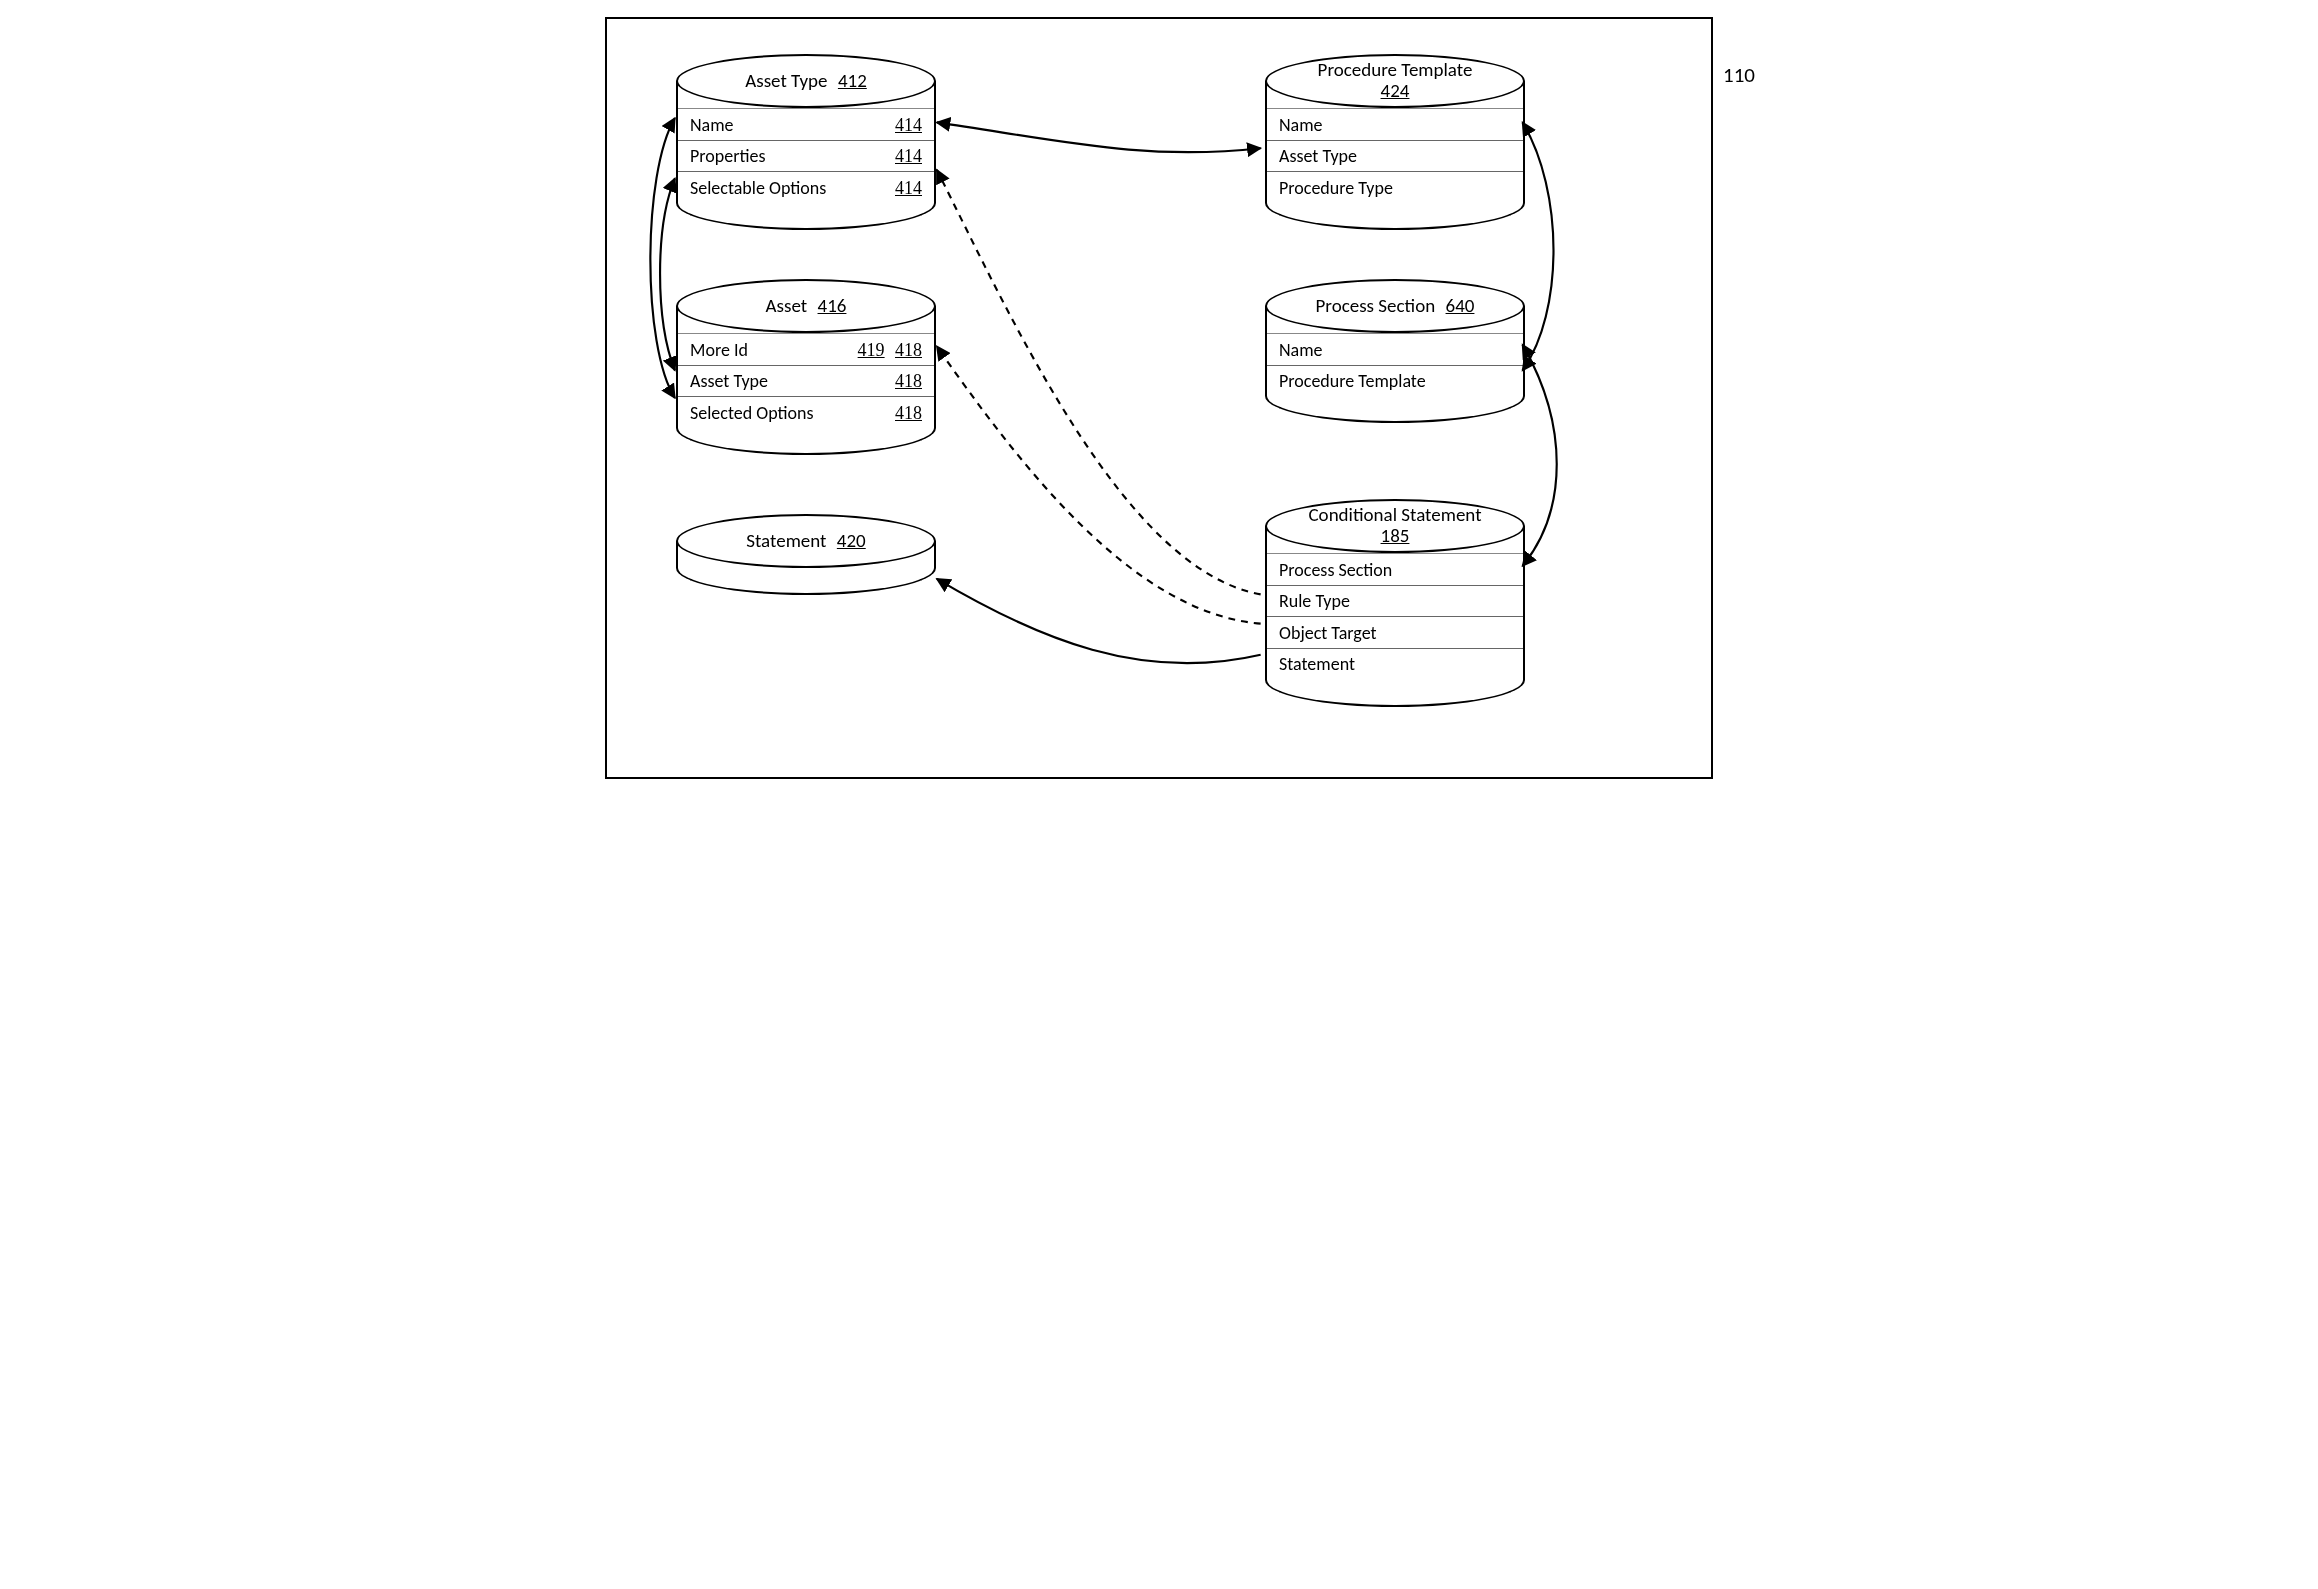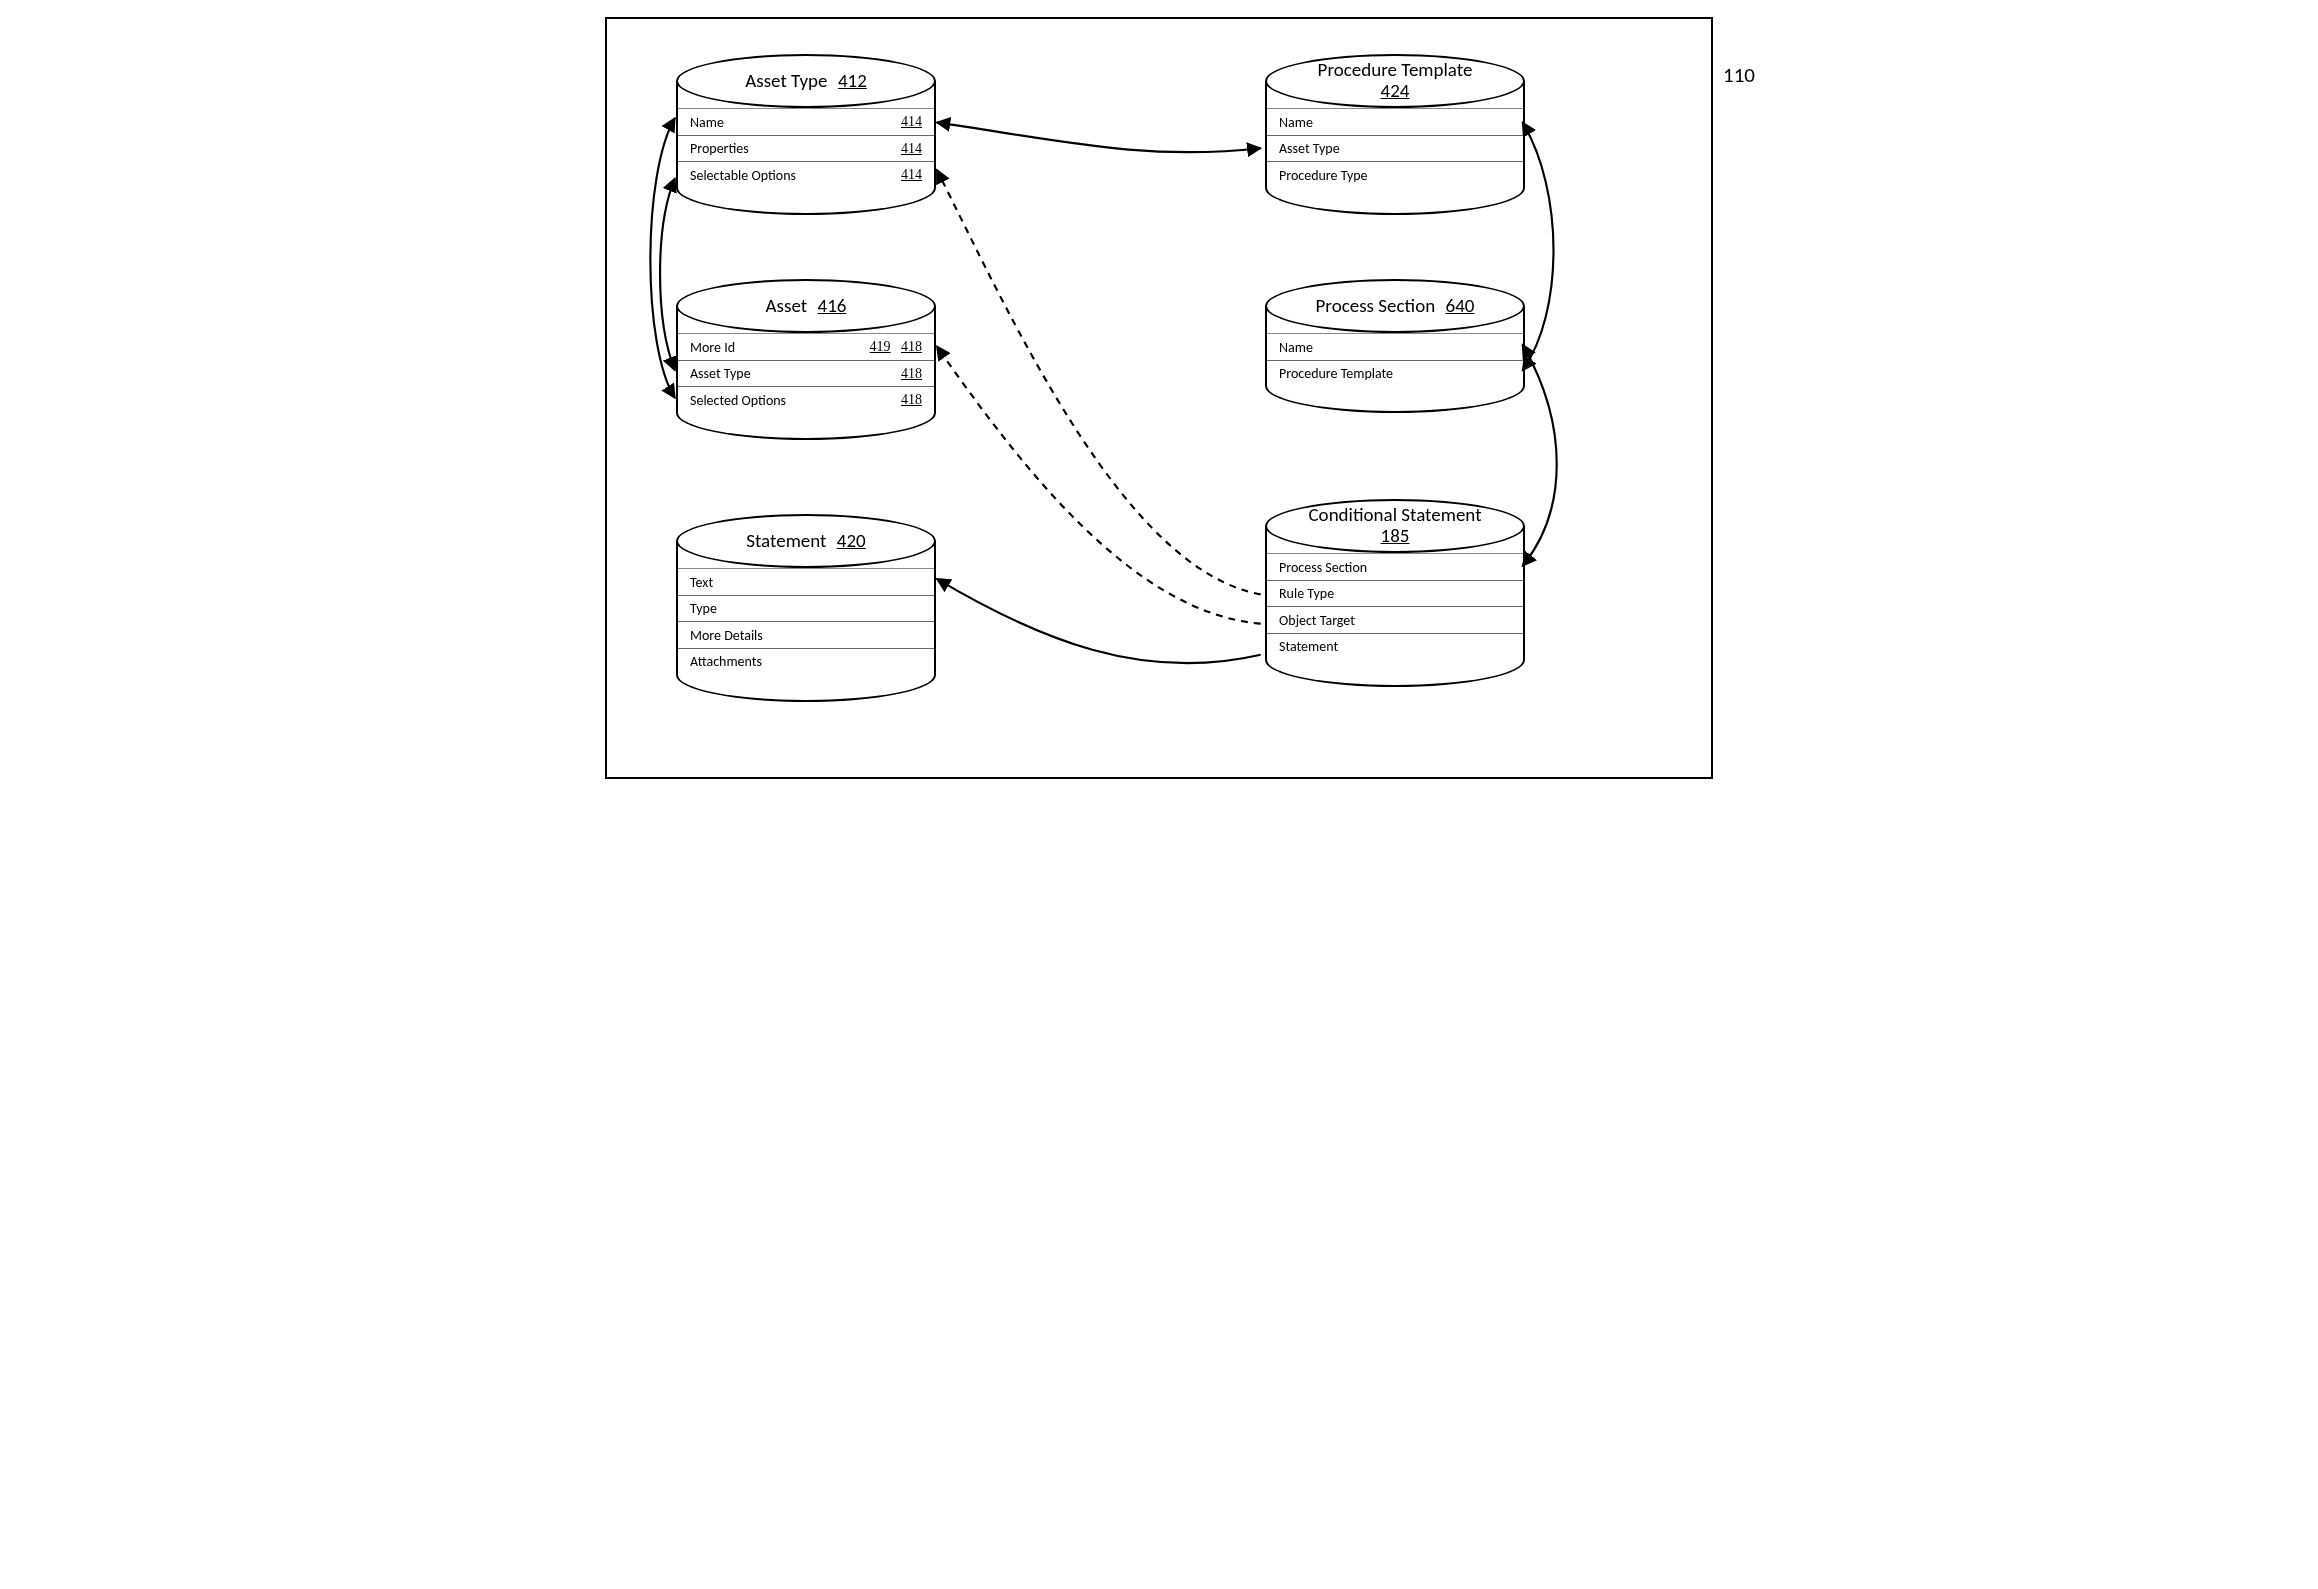--- a/index.html
+++ b/index.html
@@ -52,23 +52,23 @@
     border: 2.6px solid #000;
     border-top: none;
     border-bottom: none;
     background: #fff;
     padding-top: 27px;
     z-index: 2;
   }
   .cyl-row {
     border-top: 0.9px solid #666;
     padding: 4.3px 12px 4.3px 12px;
-    font-size: 14px;
+    font-size: 18px;
     display: flex;
-    align-items: center;
+    align-items: flex-end;
   }
   .cyl-row:first-child { border-top-color: #888; }
   .cyl-row .label { flex: 1 1 auto; }
   .cyl-row .ref { margin-left: 10.4px; font-family: Liberation Serif, serif; }
   .cyl-bottom {
     position: relative;
     width: 100%;
     height: 54px;
     margin-top: -27px;
     border: 2.6px solid #000;
@@ -141,34 +141,20 @@
     <div class="cyl-bottom"></div>
   </div>
 
   <div class="cyl" style="left:69px; top:495px;">
     <div class="cyl-top">
       <div class="cyl-top-inner">
         <span>Statement</span>
         <span class="ref">420</span>
       </div>
     </div>
-    <div class="cyl-body">
-      <div class="cyl-row">
-        <span class="label">Text</span>
-      </div>
-      <div class="cyl-row">
-        <span class="label">Type</span>
-      </div>
-      <div class="cyl-row">
-        <span class="label">More Details</span>
-      </div>
-      <div class="cyl-row">
-        <span class="label">Attachments</span>
-      </div>
-    </div>
     <div class="cyl-bottom"></div>
   </div>
 
   <div class="cyl" style="left:658px; top:35px;">
     <div class="cyl-top">
       <div class="cyl-top-inner stacked">
         <span>Procedure Template</span>
         <span class="ref">424</span>
       </div>
     </div>

